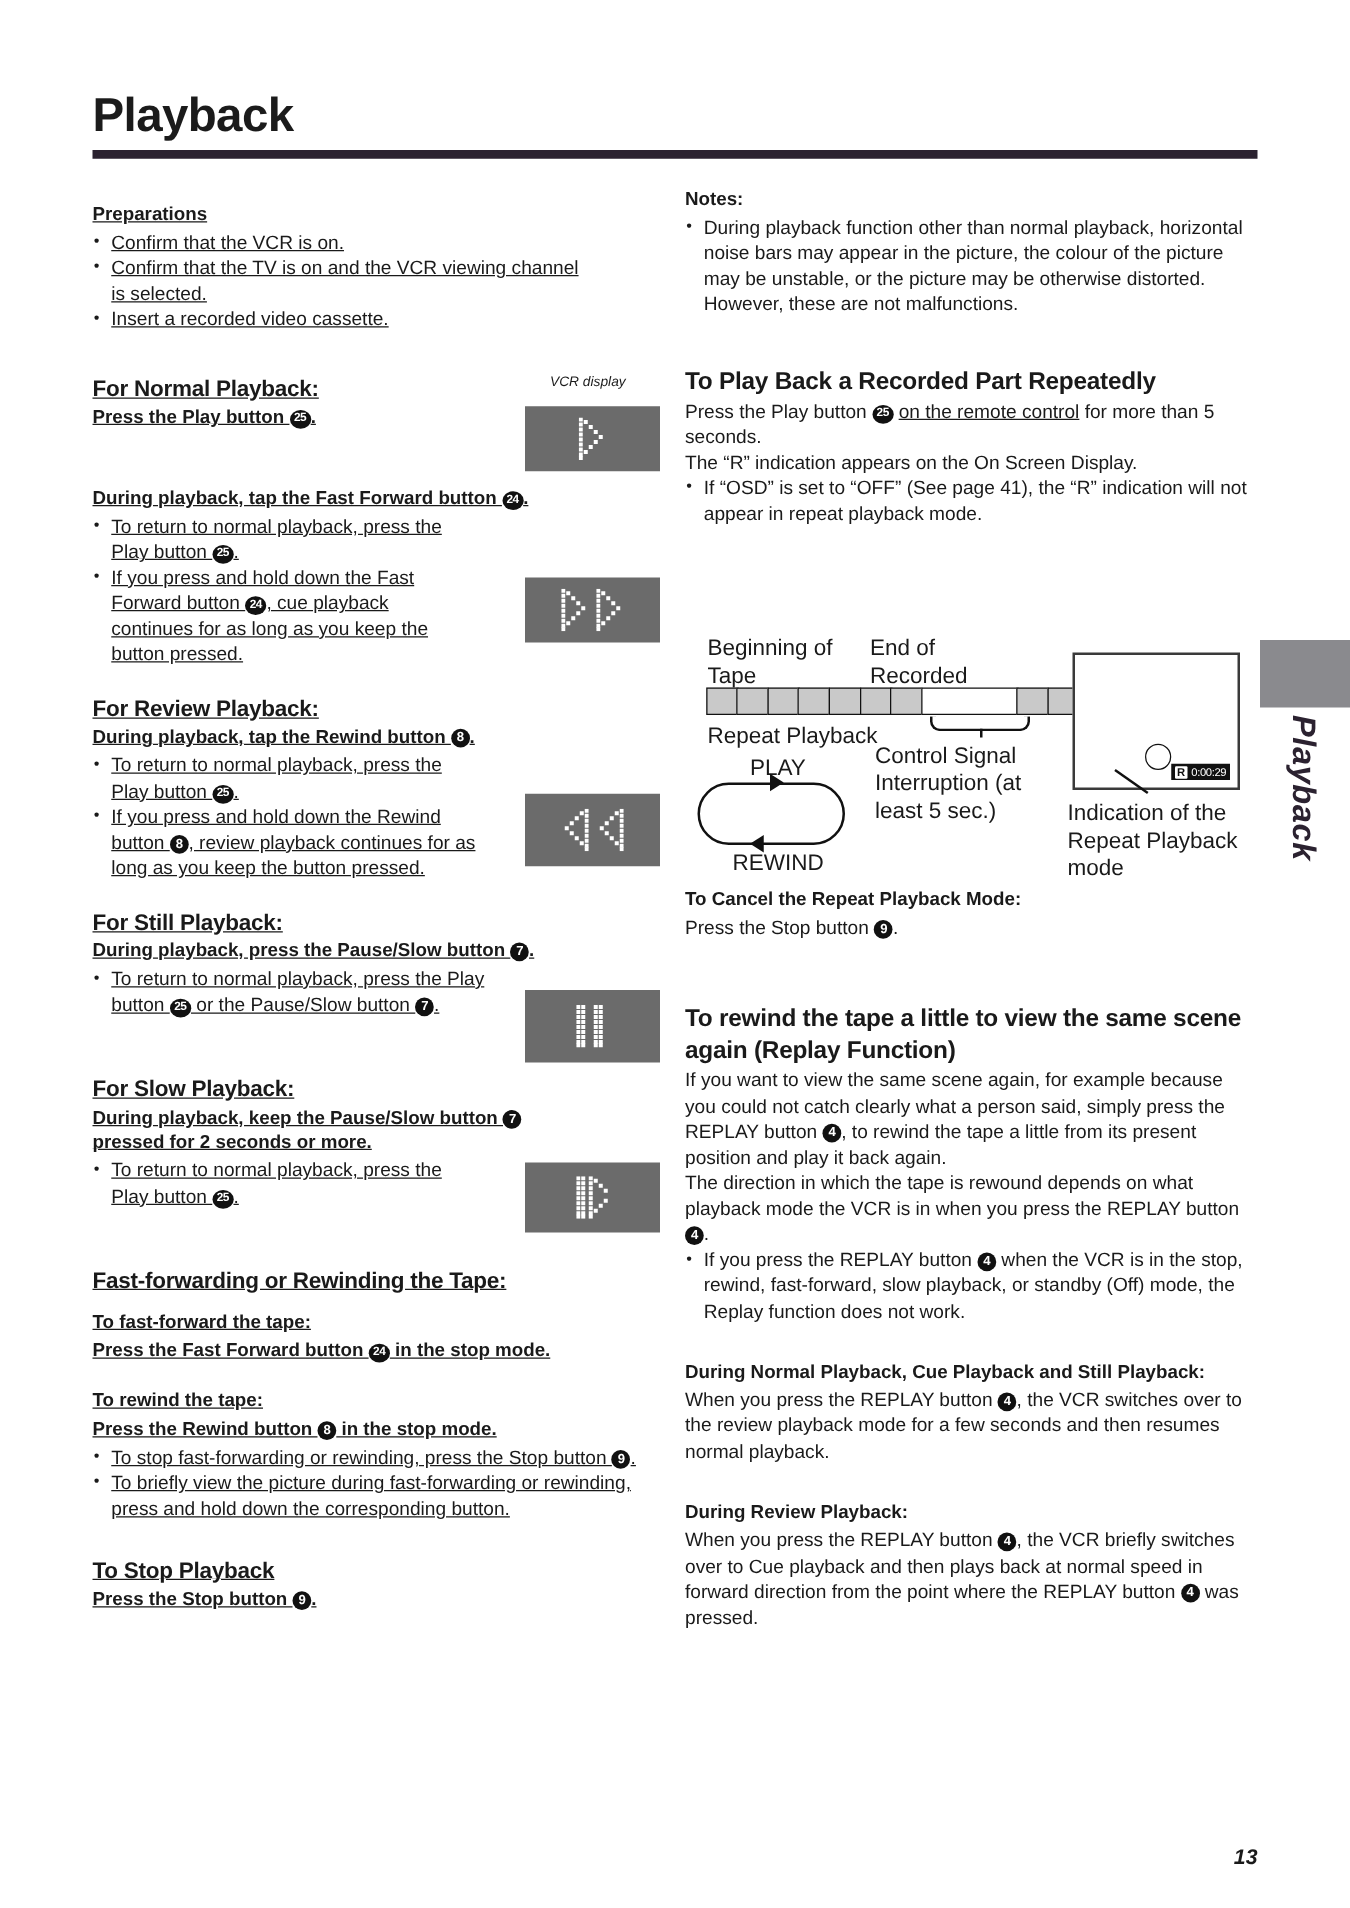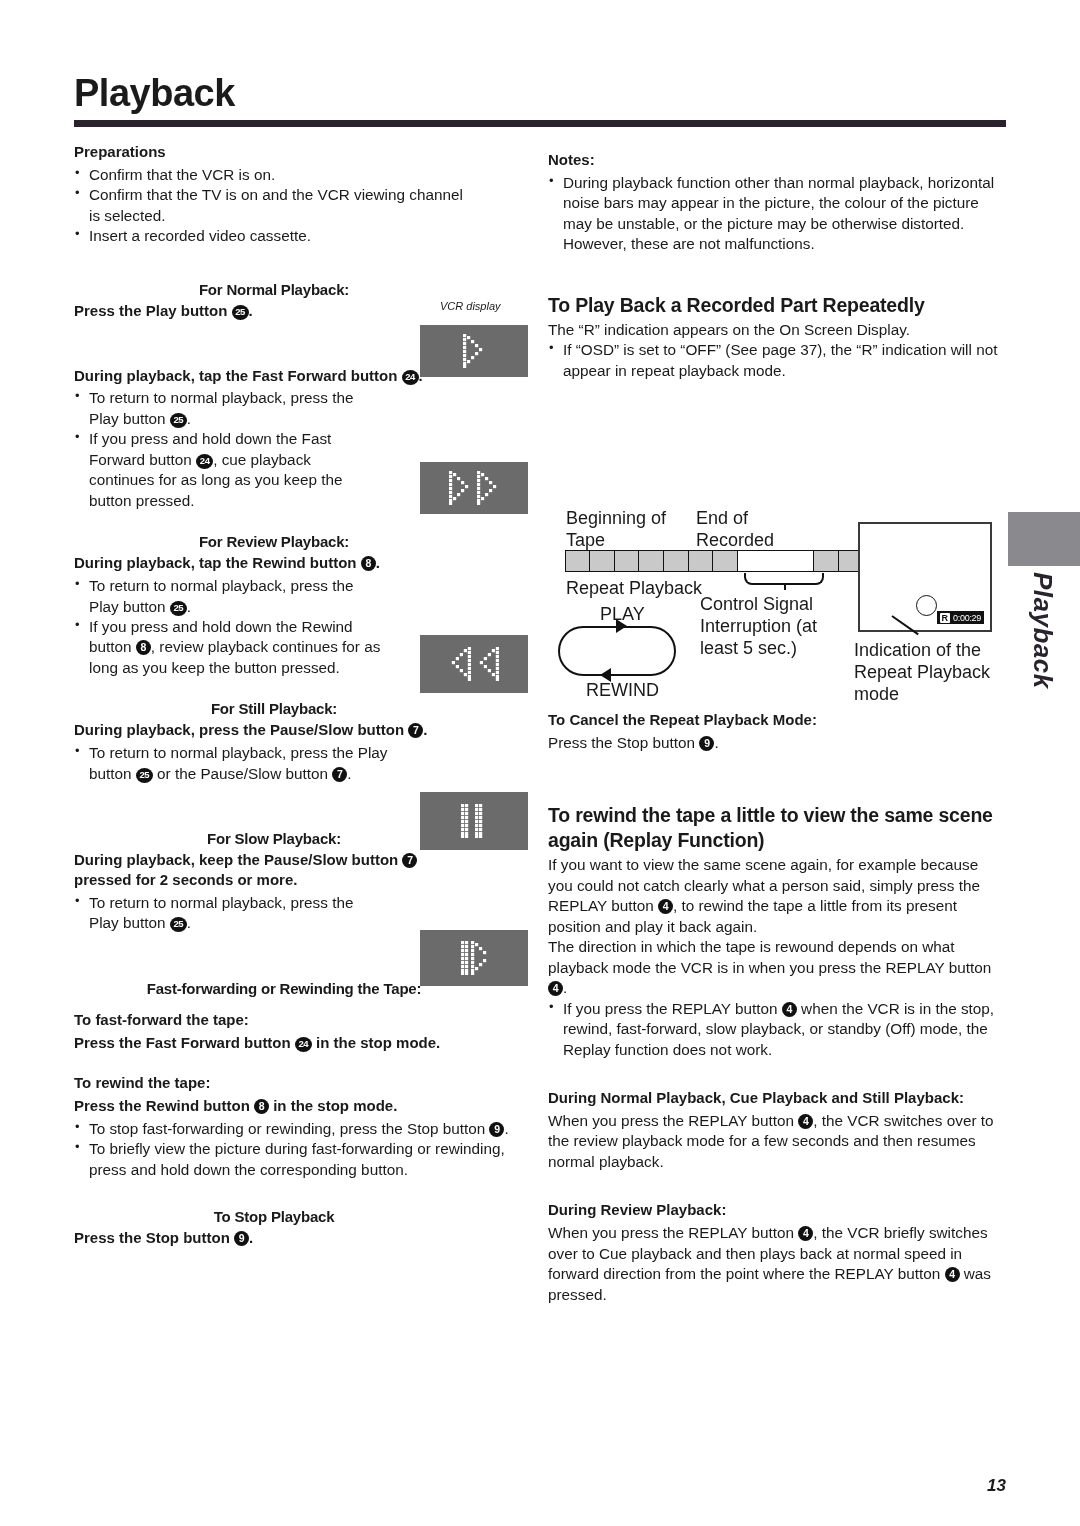--- a/index.html
+++ b/index.html
@@ -19,26 +19,26 @@
     position: absolute; left: 74px; top: 72px;
     font-size: 38px; font-weight: bold; letter-spacing: -0.5px;
     color: #1b1b1b;
   }
   .title-rule {
     position: absolute; left: 74px; top: 120px; width: 932px; height: 7px;
     background: #2b2230;
   }
 
   
-  .col-left  { position: absolute; left: 74px;  top: 142px; width: 400px; }
+  .col-left  { position: absolute; left: 74px;  top: 162px; width: 400px; text-decoration: underline; }
   .col-right { position: absolute; left: 548px; top: 150px; width: 458px; }
 
   
   .h-sub { font-size: 15px; font-weight: bold; margin: 0 0 3px 0; line-height: 1.32; }
-  .h-big { font-size: 15px; font-weight: bold; line-height: 1.2; margin: 0 0 2px 0; letter-spacing: -0.2px; text-align: center; }
+  .h-big { font-size: 18px; font-weight: bold; line-height: 1.2; margin: 0 0 2px 0; letter-spacing: -0.2px; }
   .h-big2 { font-size: 19.5px; font-weight: bold; line-height: 1.28; margin: 0 0 2px 0; letter-spacing: -0.2px; }
   .body-t { font-size: 15.3px; line-height: 1.34; margin: 0; }
   ul.bul { list-style: none; margin: 0; padding: 0; }
   ul.bul li {
     position: relative; padding-left: 15px; font-size: 15.3px;
     line-height: 1.34; margin: 0 0 0 0;
   }
   ul.bul li::before {
     content: "\2022"; position: absolute; left: 1px; top: -1px; font-size: 13px;
   }
@@ -438,23 +438,24 @@
       <ul class="bul">
         <li>During playback function other than normal playback, horizontal noise bars may appear in the picture, the colour of the picture may be unstable, or the picture may be otherwise distorted. However, these are not malfunctions.</li>
       </ul>
     </div>
 
     <div class="sp28"></div>
     <div class="sp10"></div>
 
     <div>
       <div class="h-big2">To Play Back a Recorded Part Repeatedly</div>
+      <div class="body-t"><span>Press the Play button </span><span class="badge w2">25</span> <span class="underline-txt">on the remote control</span><span> for more than 5 seconds.</span></div>
       <div class="body-t">The “R” indication appears on the On Screen Display.</div>
       <ul class="bul">
-        <li>If “OSD” is set to “OFF” (See page 37), the “R” indication will not appear in repeat playback mode.</li>
+        <li>If “OSD” is set to “OFF” (See page 41), the “R” indication will not appear in repeat playback mode.</li>
       </ul>
     </div>
   </div>
 
   <div class="diagram">
     <div class="dlabel" style="left:18px; top:0px; width:110px;">Beginning of Tape</div>
     <div class="dlabel" style="left:148px; top:0px; width:110px;">End of Recorded Part</div>
 
     <div class="tape-bar">
       <div class="tape-seg gray"></div>

